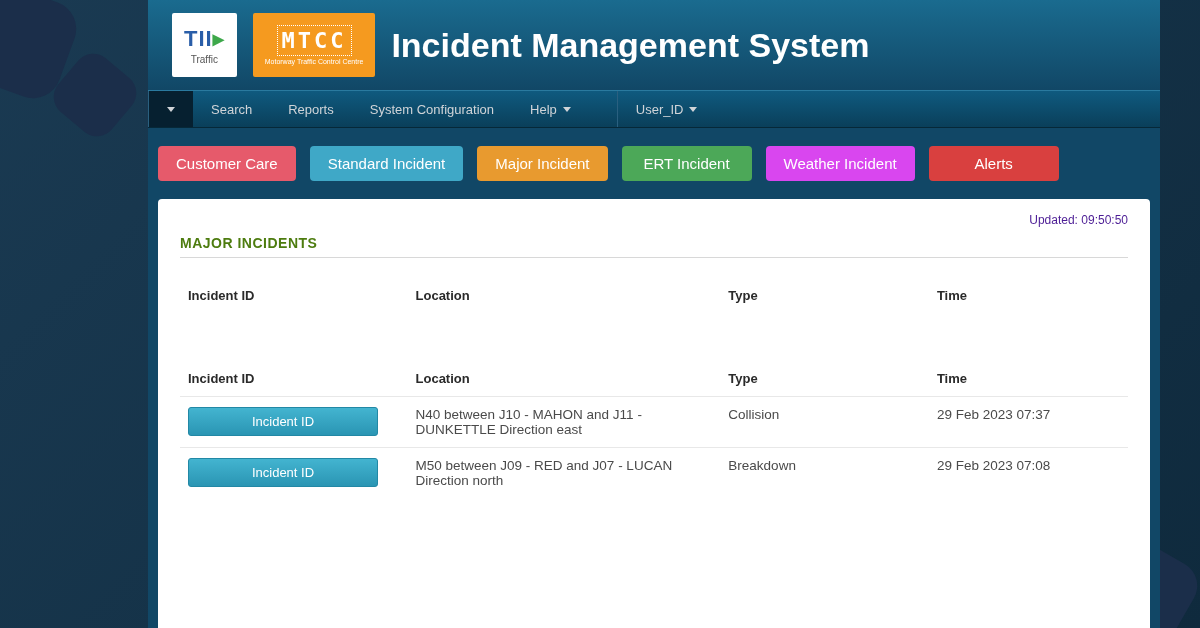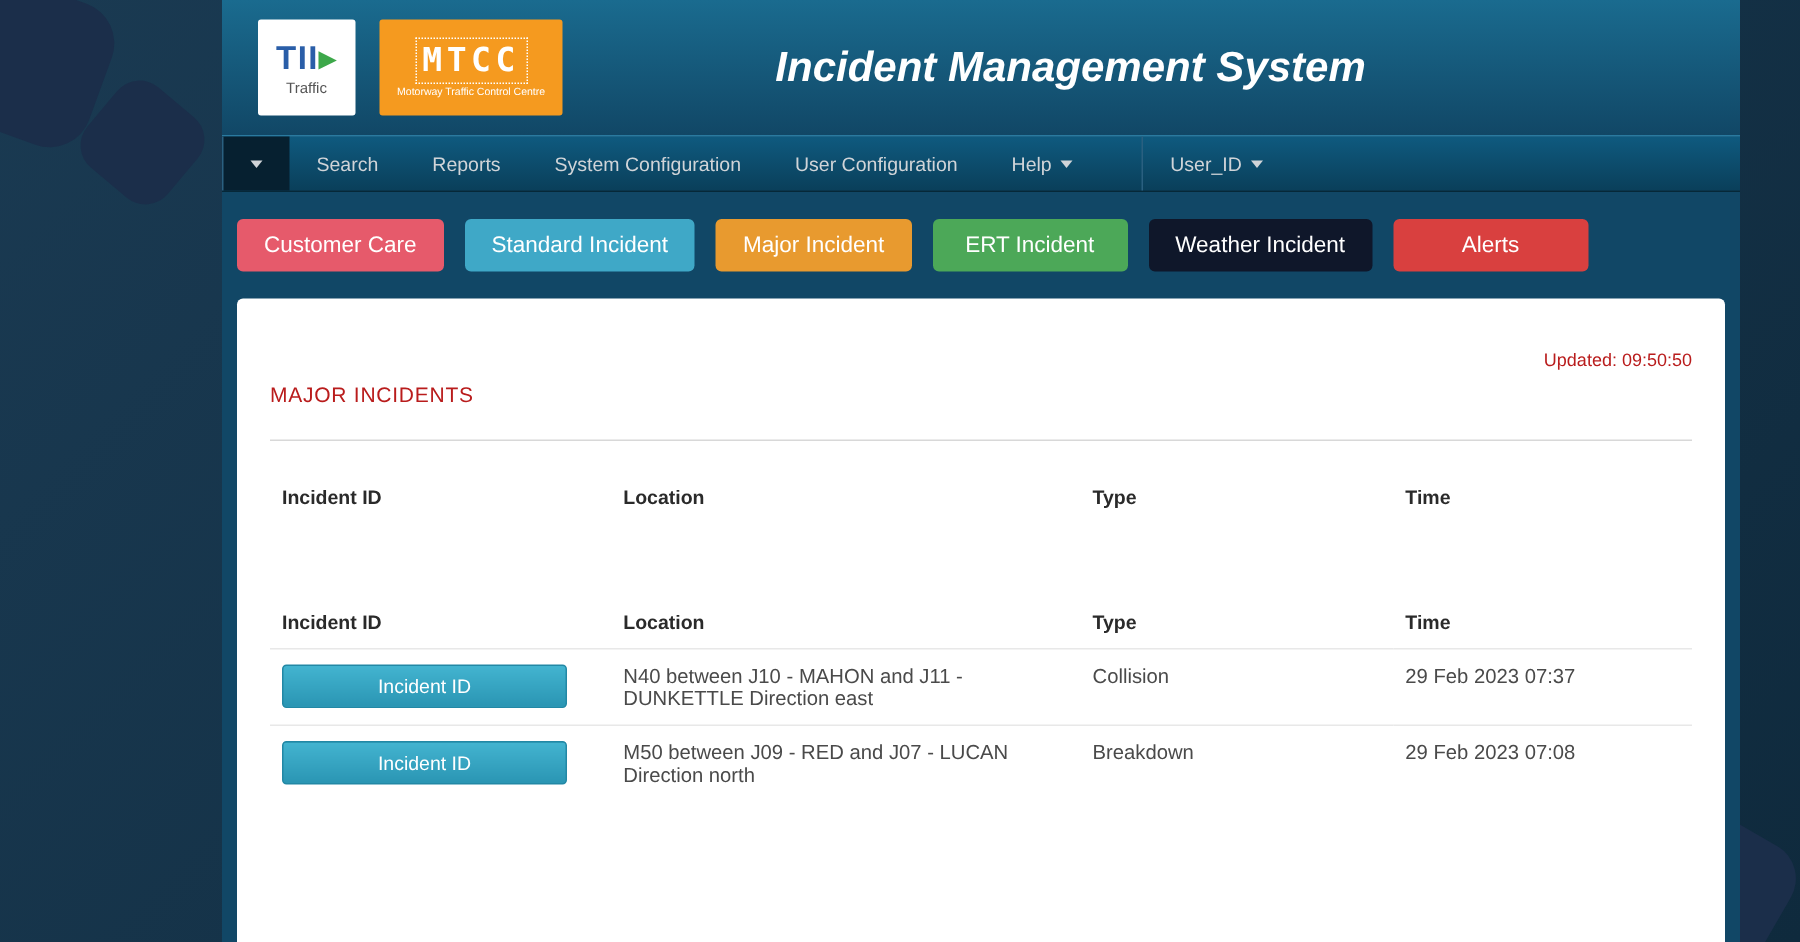--- a/index.html
+++ b/index.html
@@ -57,25 +57,23 @@
 }
 .logo-tile.orange { background: #f59a1f; color: #fff; }
 .logo-tile .big { font-size: 22px; font-weight: bold; letter-spacing: 1px; }
 .logo-tile.orange .big { font-family: monospace; letter-spacing: 3px; border: 1px dotted #fff; padding: 2px 4px;}
 .logo-tile.orange .small { font-size: 7px; color:#fff; }
 .tii-blue { color: #2a5ea8; }
 .tii-green { color: #3da84a; }
 .app-title {
   flex: 1;
   color: #fff;
-  font-size: 28px;
+  font-size: 34px;
   font-weight: bold;
-  text-align: center;
   padding-right: 100px;
-  font-style: italic;
 }
 .navbar {
   height: 38px;
   background: linear-gradient(to bottom, #0f5a7f 0%, #0a3f5a 100%);
   display: flex;
   align-items: stretch;
   border-top: 1px solid #2a7a9f;
   border-bottom: 1px solid #062838;
 }
 .nav-item {
@@ -117,42 +115,41 @@
   font-size: 15px;
   cursor: pointer;
   border: none;
   min-width: 130px;
   text-align: center;
 }
 .btn-care { background: #e65a6b; }
 .btn-major { background: #e89a2f; }
 .btn-standard { background: #3fa8c7; }
 .btn-ert { background: #4ca858; }
-.btn-weather { background: #0f172a; }
+.btn-weather { background: #d946ef; }
 .btn-alerts { background: #d9403f; }
 
 .panel {
   background: #fff;
   border-radius: 4px 4px 0 0;
   padding: 14px 22px 0 22px;
   height: 460px;
 }
 .updated {
   text-align: right;
-  color: #b91c1c;
+  color: #4c1d95;
   font-size: 12px;
   margin-bottom: 8px;
-  margin-top: 20px;
 }
 .section-title {
-  color: #b91c1c;
-  font-weight: normal;
+  color: #4d7c0f;
+  font-weight: bold;
   font-size: 14px;
   letter-spacing: 0.5px;
-  padding-bottom: 22px;
+  padding-bottom: 6px;
   border-bottom: 1px solid #d8d8d8;
   margin-bottom: 6px;
 }
 table.inc-table {
   width: 100%;
   border-collapse: collapse;
   margin-bottom: 38px;
 }
 table.inc-table th {
   text-align: left;
@@ -209,21 +206,20 @@
     <div class="app-title">Incident Management System</div>
   </div>
 
   <div class="navbar">
     <div class="nav-item active nav-sep">
       <span class="caret"></span>
     </div>
     <div class="nav-item">Search</div>
     <div class="nav-item">Reports</div>
     <div class="nav-item">System Configuration</div>
-    <div class="nav-item">User Configuration</div>
     <div class="nav-item">
       <span>Help</span>
       <span class="caret"></span>
     </div>
     <div class="nav-spacer"></div>
     <div class="nav-item nav-sep">
       <span>User_ID</span>
       <span class="caret"></span>
     </div>
   </div>

